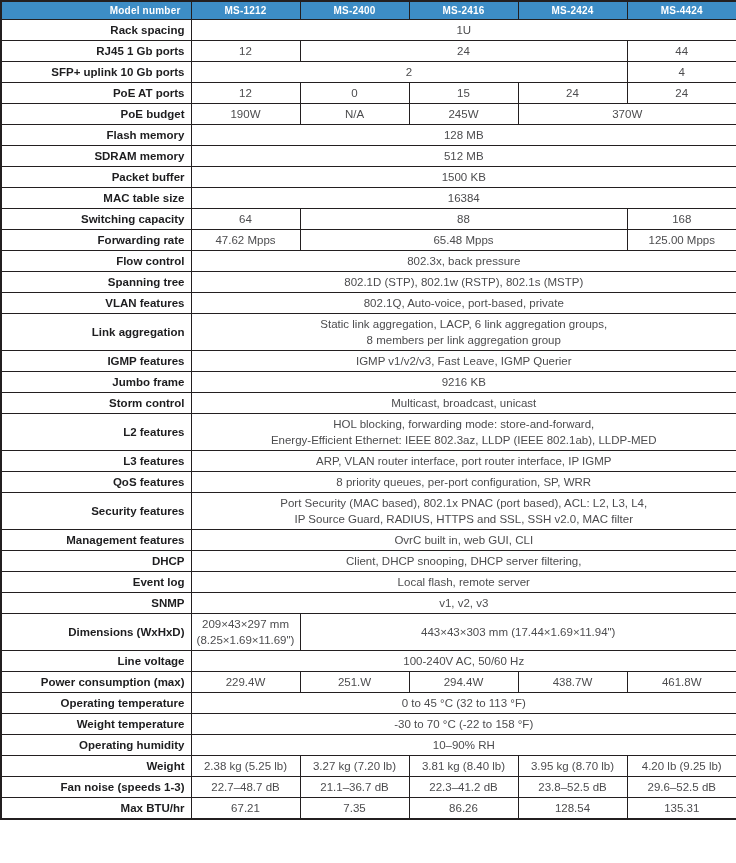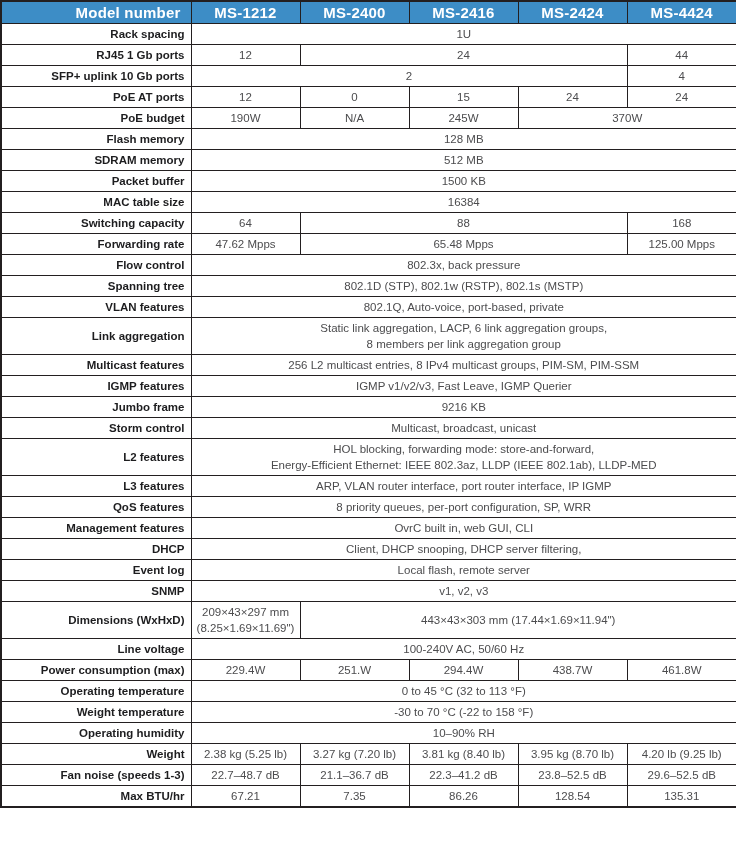--- a/index.html
+++ b/index.html
@@ -27,21 +27,21 @@
   }
   table.spec th, table.spec td {
     border: 1px solid var(--border);
     vertical-align: middle;
     overflow: hidden;
   }
   thead th {
     background: var(--header-bg);
     color: var(--header-text);
     font-weight: bold;
-    font-size: 15px;
+    font-size: 10px;
     height: 18px;
     padding: 2px 4px;
     text-align: center;
     letter-spacing: 0.2px;
     border-top: none;
   }
   thead th.corner {
     text-align: right;
     padding-right: 10px;
   }
@@ -158,24 +158,20 @@
         <tr>
           <th>VLAN features</th>
           <td colspan="5">802.1Q, Auto-voice, port-based, private</td>
         </tr>
         <tr>
           <th>Link aggregation</th>
           <td colspan="5">Static link aggregation, LACP, 6 link aggregation groups,
 8 members per link aggregation group</td>
         </tr>
         <tr>
-          <th>Multicast features</th>
-          <td colspan="5">256 L2 multicast entries, 8 IPv4 multicast groups, PIM-SM, PIM-SSM</td>
-        </tr>
-        <tr>
           <th>IGMP features</th>
           <td colspan="5">IGMP v1/v2/v3, Fast Leave, IGMP Querier</td>
         </tr>
         <tr>
           <th>Jumbo frame</th>
           <td colspan="5">9216 KB</td>
         </tr>
         <tr>
           <th>Storm control</th>
           <td colspan="5">Multicast, broadcast, unicast</td>
@@ -185,20 +181,25 @@
           <td colspan="5">HOL blocking, forwarding mode: store-and-forward,
 Energy-Efficient Ethernet: IEEE 802.3az, LLDP (IEEE 802.1ab), LLDP-MED</td>
         </tr>
         <tr>
           <th>L3 features</th>
           <td colspan="5">ARP, VLAN router interface, port router interface, IP IGMP</td>
         </tr>
         <tr>
           <th>QoS features</th>
           <td colspan="5">8 priority queues, per-port configuration, SP, WRR</td>
+        </tr>
+        <tr>
+          <th>Security features</th>
+          <td colspan="5">Port Security (MAC based), 802.1x PNAC (port based), ACL: L2, L3, L4,
+IP Source Guard, RADIUS, HTTPS and SSL, SSH v2.0, MAC filter</td>
         </tr>
         <tr>
           <th>Management features</th>
           <td colspan="5">OvrC built in, web GUI, CLI</td>
         </tr>
         <tr>
           <th>DHCP</th>
           <td colspan="5">Client, DHCP snooping, DHCP server filtering,</td>
         </tr>
         <tr>

